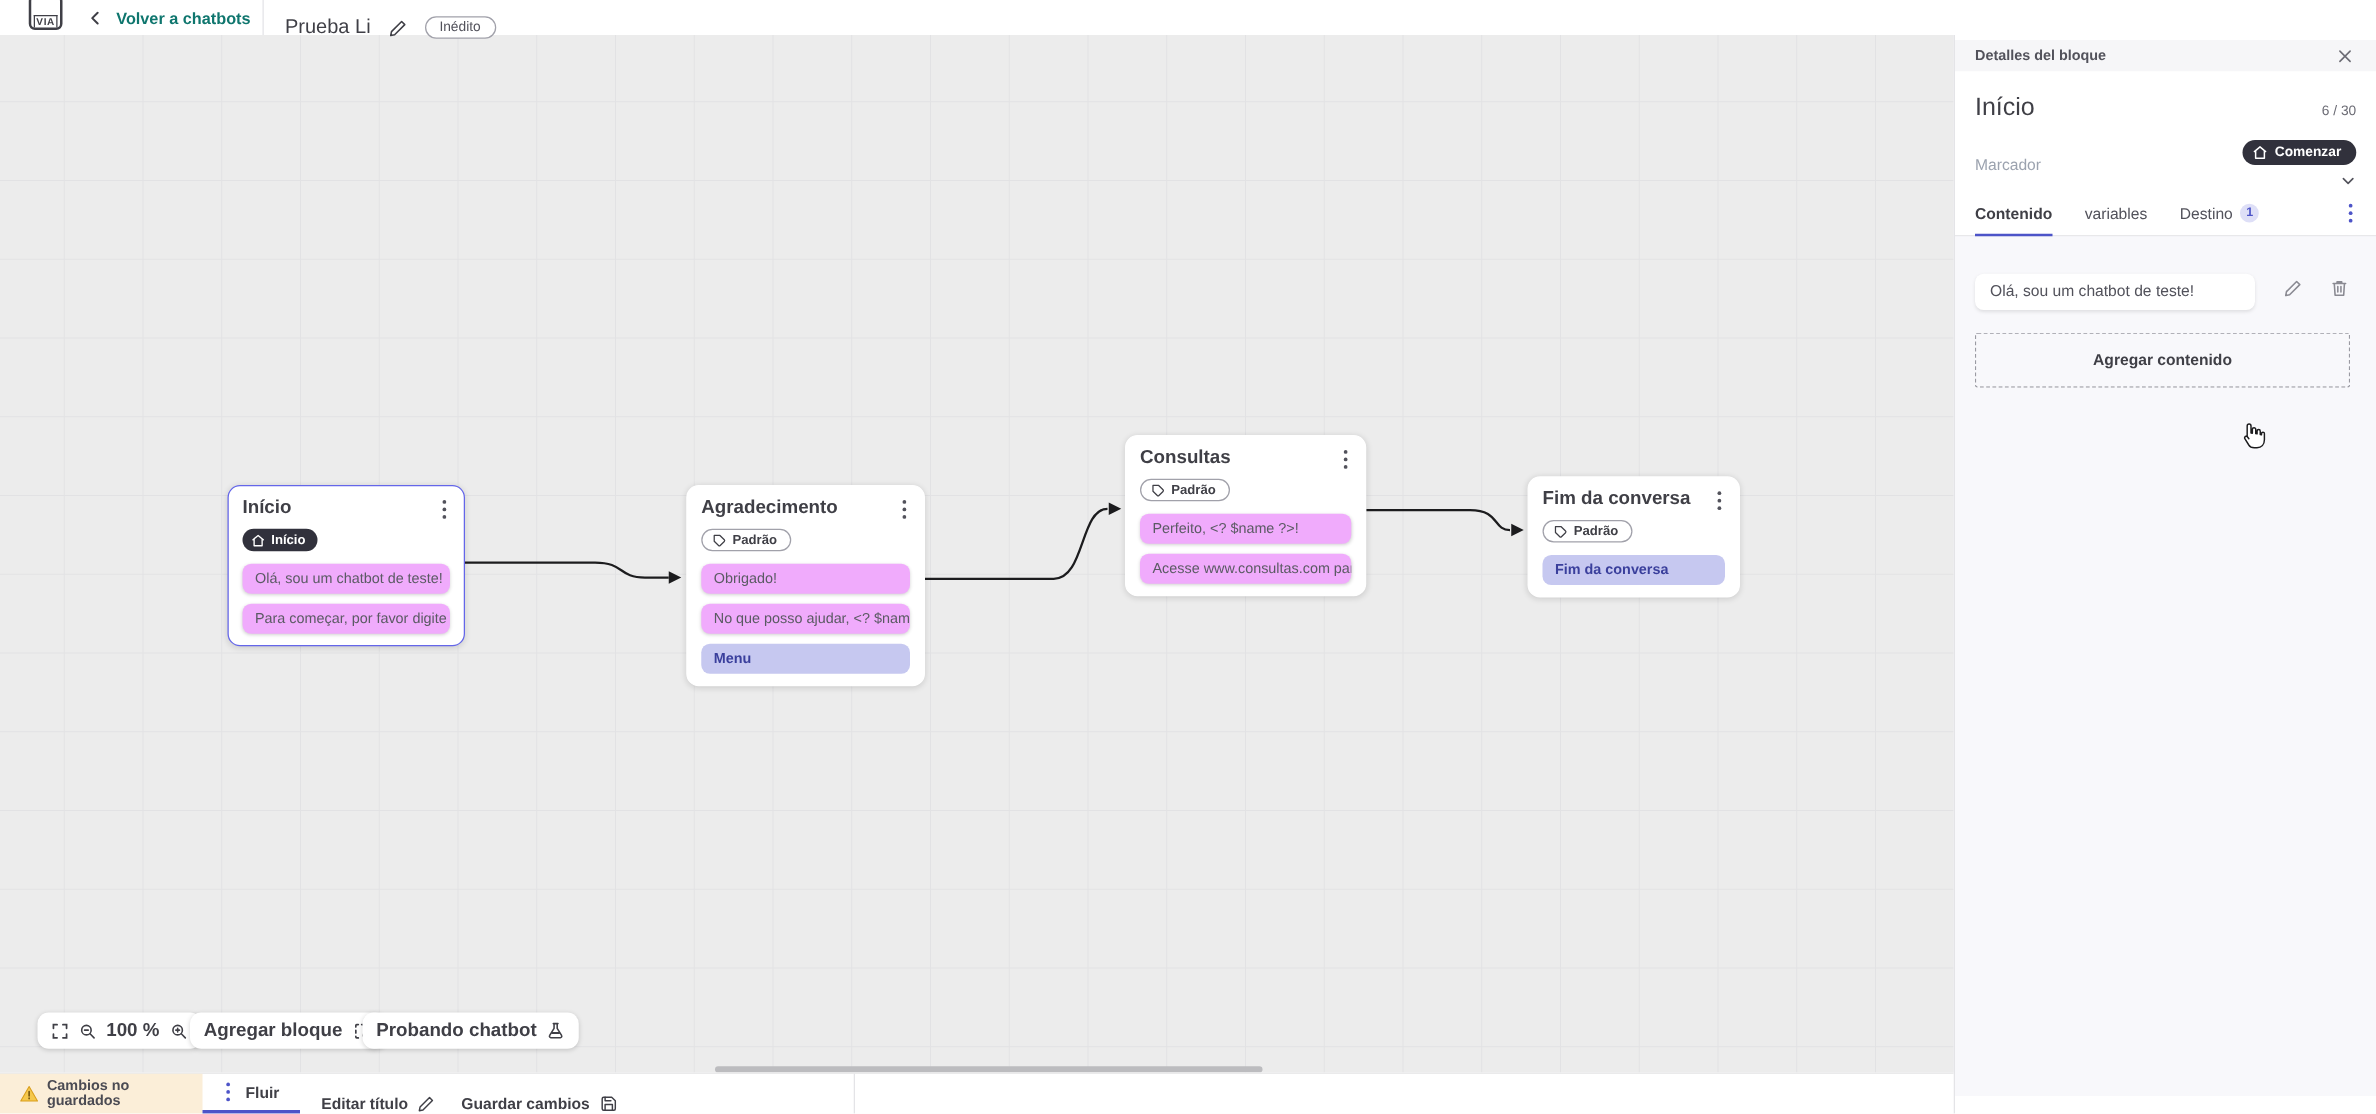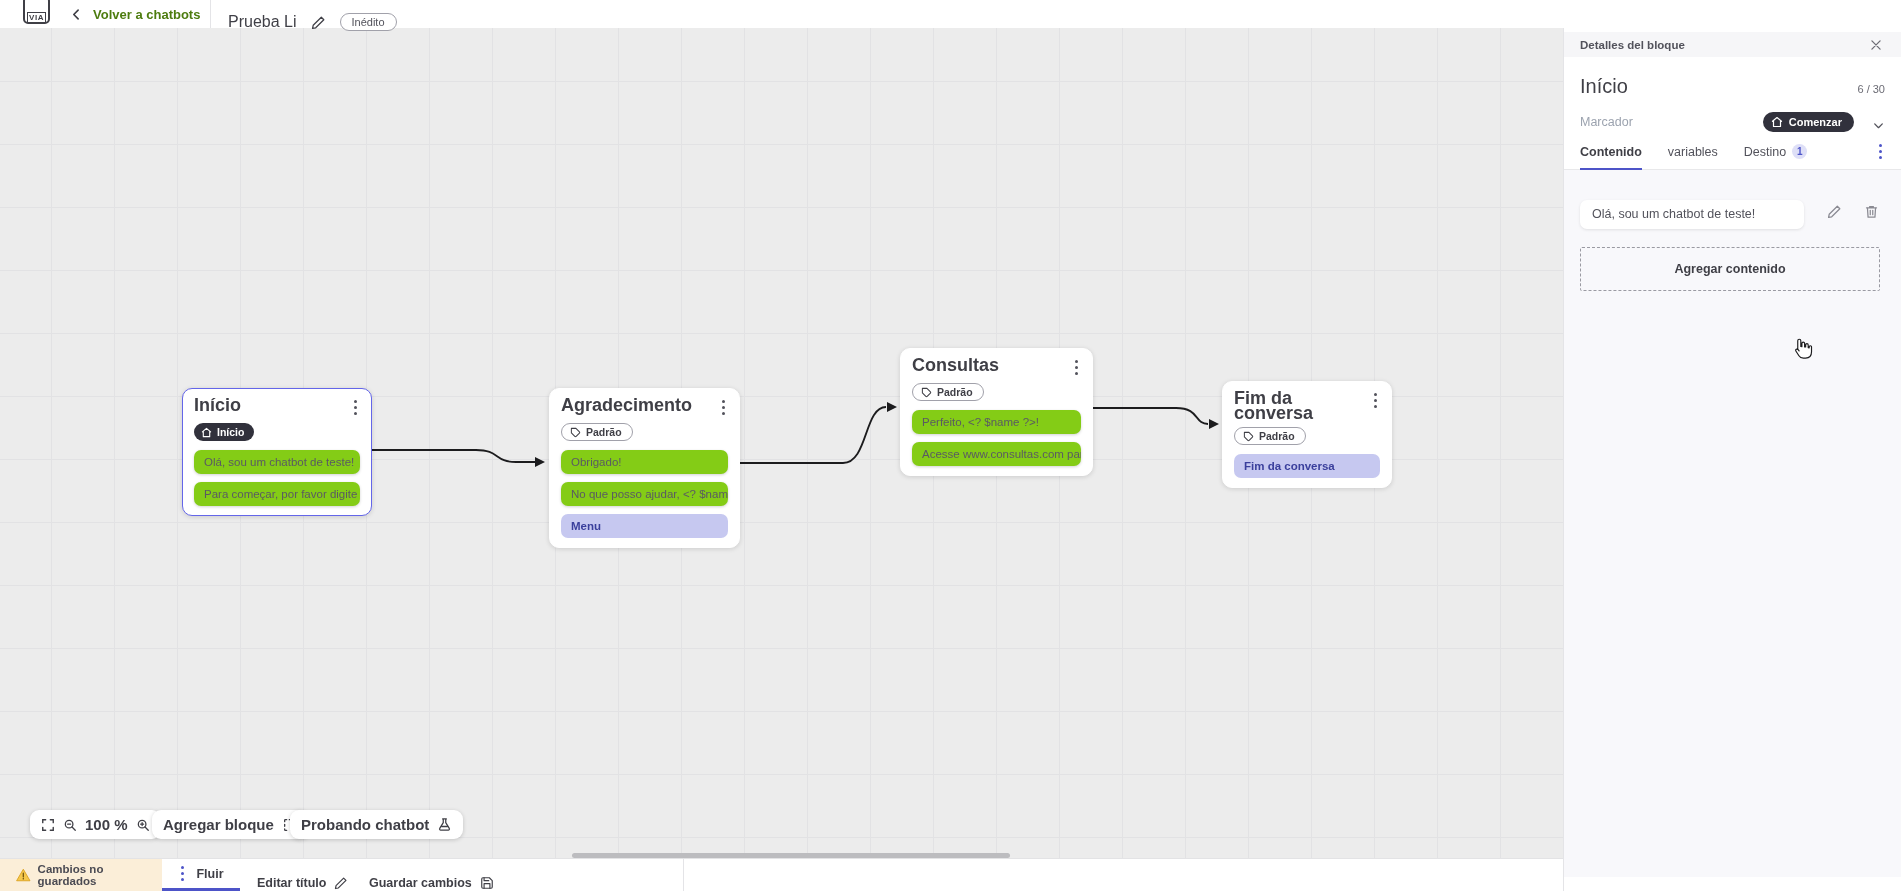--- a/index.html
+++ b/index.html
@@ -5,21 +5,21 @@
   * { margin:0; padding:0; box-sizing:border-box; }
   html,body { width:1901px; height:891px; overflow:hidden; }
   body { font-family:"Liberation Sans", sans-serif; color:#3f3f46; }
   .app { position:relative; width:1901px; height:891px; background:#fff; overflow:hidden; }
 
   
   .topbar { position:absolute; top:0; left:0; width:1901px; height:28px; background:#fff; z-index:40; }
   .logo { position:absolute; left:23px; top:-4px; width:27px; height:28px; border:2px solid #3f3f46; border-radius:5px; display:flex; align-items:flex-end; justify-content:center; }
   .logo-inner { font-size:8px; font-weight:700; letter-spacing:.5px; border:1px solid #3f3f46; border-bottom:none; padding:0 1px; line-height:9px; }
   .back-btn { position:absolute; left:70px; top:0; height:28px; display:flex; align-items:center; gap:10px; cursor:pointer; }
-  .back-btn .label { font-size:13px; font-weight:700; color:#4d7c0f; }
+  .back-btn .label { font-size:13px; font-weight:700; color:#0f766e; }
   .v-div { position:absolute; top:0; width:1px; height:28px; background:#e4e4e7; }
   .doc-title { position:absolute; left:228px; top:0; height:44px; display:flex; align-items:center; gap:14px; }
   .doc-title .name { font-size:16px; color:#3f3f46; }
   .pill-outline { border:1px solid #a1a1aa; border-radius:999px; padding:2px 11px; font-size:11px; color:#52525b; background:#fff; }
   .top-tabs { position:absolute; right:22px; top:0; height:28px; display:flex; gap:30px; }
   .top-tab { height:28px; display:flex; align-items:center; font-size:13px; font-weight:700; color:#52525b; cursor:pointer; border-bottom:3px solid transparent; }
   .top-tab.active { color:#4d54c8; border-bottom-color:#4d54c8; }
 
   
   .canvas { position:absolute; left:0; top:28px; width:1563px; height:830px;
@@ -27,29 +27,29 @@
     background-image:
       linear-gradient(#e2e2e4 1px, transparent 1px),
       linear-gradient(90deg, #e2e2e4 1px, transparent 1px);
     background-size:63px 63px; background-position:-12px -10px; }
   .edges { position:absolute; inset:0; width:100%; height:100%; pointer-events:none; }
 
   .node { position:absolute; background:#fff; border:1px solid #ffffff; border-radius:10px;
     box-shadow:0 1px 5px rgba(0,0,0,.14); padding:9px 11px; }
   .node.selected { border:1.6px solid #6466e9; }
   .node-head { display:flex; align-items:flex-start; justify-content:space-between; }
-  .node-title { font-size:18px; font-weight:700; color:#3f3f46; line-height:15px; }
+  .node-title { font-size:15px; font-weight:700; color:#3f3f46; line-height:15px; }
   .kebab { display:flex; flex-direction:column; align-items:center; padding:1px 3px; cursor:pointer; }
   .kebab i { width:3px; height:3px; border-radius:50%; background:#52525b; margin:1.4px 0; }
   .kebab.blue i { background:#4d54c8; }
   .badge-dark { display:inline-flex; align-items:center; gap:5px; background:#31313c; color:#fff;
     border-radius:999px; padding:3px 10px 3px 7px; font-size:10.5px; font-weight:700; margin-top:6px; }
   .badge-tag { display:inline-flex; align-items:center; gap:5px; border:1px solid #a1a1aa; background:#fff;
     border-radius:999px; padding:2px 10px 2px 8px; font-size:10.5px; font-weight:700; color:#3f3f46; margin-top:6px; }
-  .nrow { background:#84cc16; border-radius:7px; box-shadow:0 1px 3px rgba(0,0,0,.18); padding:4px 10px;
+  .nrow { background:#f0abfc; border-radius:7px; box-shadow:0 1px 3px rgba(0,0,0,.18); padding:4px 10px;
     font-size:11.5px; color:#5a5a63; margin-top:8px; white-space:nowrap; overflow:hidden; line-height:16px; }
   .nrow.menu { background:#c6c8f0; color:#3a3f9c; font-weight:700; box-shadow:none; }
 
   
   .ctl { position:absolute; height:29px; background:#fff; border-radius:9px; box-shadow:0 1px 4px rgba(0,0,0,.18);
     display:flex; align-items:center; gap:8px; padding:0 11px; font-size:15px; font-weight:700; color:#3f3f46; cursor:pointer; }
   .ctl svg { display:block; }
   .zoom-pill { left:30px; top:782px; }
   .addblock-pill { left:152px; top:782px; }
   .test-pill { left:290px; top:782px; }
@@ -72,21 +72,21 @@
   .panel { position:absolute; left:1563px; top:28px; width:338px; height:863px; background:#fff;
     border-left:1px solid #e4e4e7; z-index:35; display:flex; flex-direction:column; }
   .panel-strip { margin-top:4px; height:25px; background:#f6f6f8; display:flex; align-items:center; justify-content:space-between; padding:0 18px 0 16px; }
   .panel-strip .t { font-size:11.5px; font-weight:700; color:#52525b; }
   .close-x { width:14px; height:14px; cursor:pointer; }
   .panel-titlerow { display:flex; align-items:baseline; justify-content:space-between; padding:18px 16px 0 16px; }
   .panel-titlerow .name { font-size:20px; font-weight:400; color:#3f3f46; }
   .panel-titlerow .counter { font-size:11px; color:#6b6b74; }
   .marker-row { display:flex; align-items:center; justify-content:space-between; padding:14px 16px 0 16px; }
   .marker-row .lab { font-size:12.5px; color:#9ca3af; }
-  .marker-right { display:flex; align-items:flex-end; gap:18px; cursor:pointer; }
+  .marker-right { display:flex; align-items:flex-end; gap:6px; cursor:pointer;flex-direction:column; }
   .pill-dark { display:inline-flex; align-items:center; gap:6px; background:#31313c; color:#fff;
     border-radius:999px; padding:4px 12px 4px 8px; font-size:11px; font-weight:700; }
   .panel-tabs { display:flex; align-items:flex-end; gap:26px; padding:12px 16px 0 16px; border-bottom:1px solid #e8e8ea; position:relative; }
   .panel-tab { font-size:12.5px; color:#52525b; padding-bottom:9px; cursor:pointer; display:flex; align-items:center; gap:6px; border-bottom:2px solid transparent; margin-bottom:-1px; }
   .panel-tab.active { font-weight:700; color:#3f3f46; border-bottom-color:#4d54c8; }
   .num-badge { width:15px; height:15px; border-radius:50%; background:#dedff7; color:#4d54c8; font-size:10px; font-weight:700;
     display:inline-flex; align-items:center; justify-content:center; }
   .panel-tabs .kebab { position:absolute; right:16px; bottom:8px; }
   .panel-body { flex:1; background:#f8f8fb; padding:30px 16px 0 16px; }
   .content-line { display:flex; align-items:flex-start; gap:0; margin-bottom:8px; }

